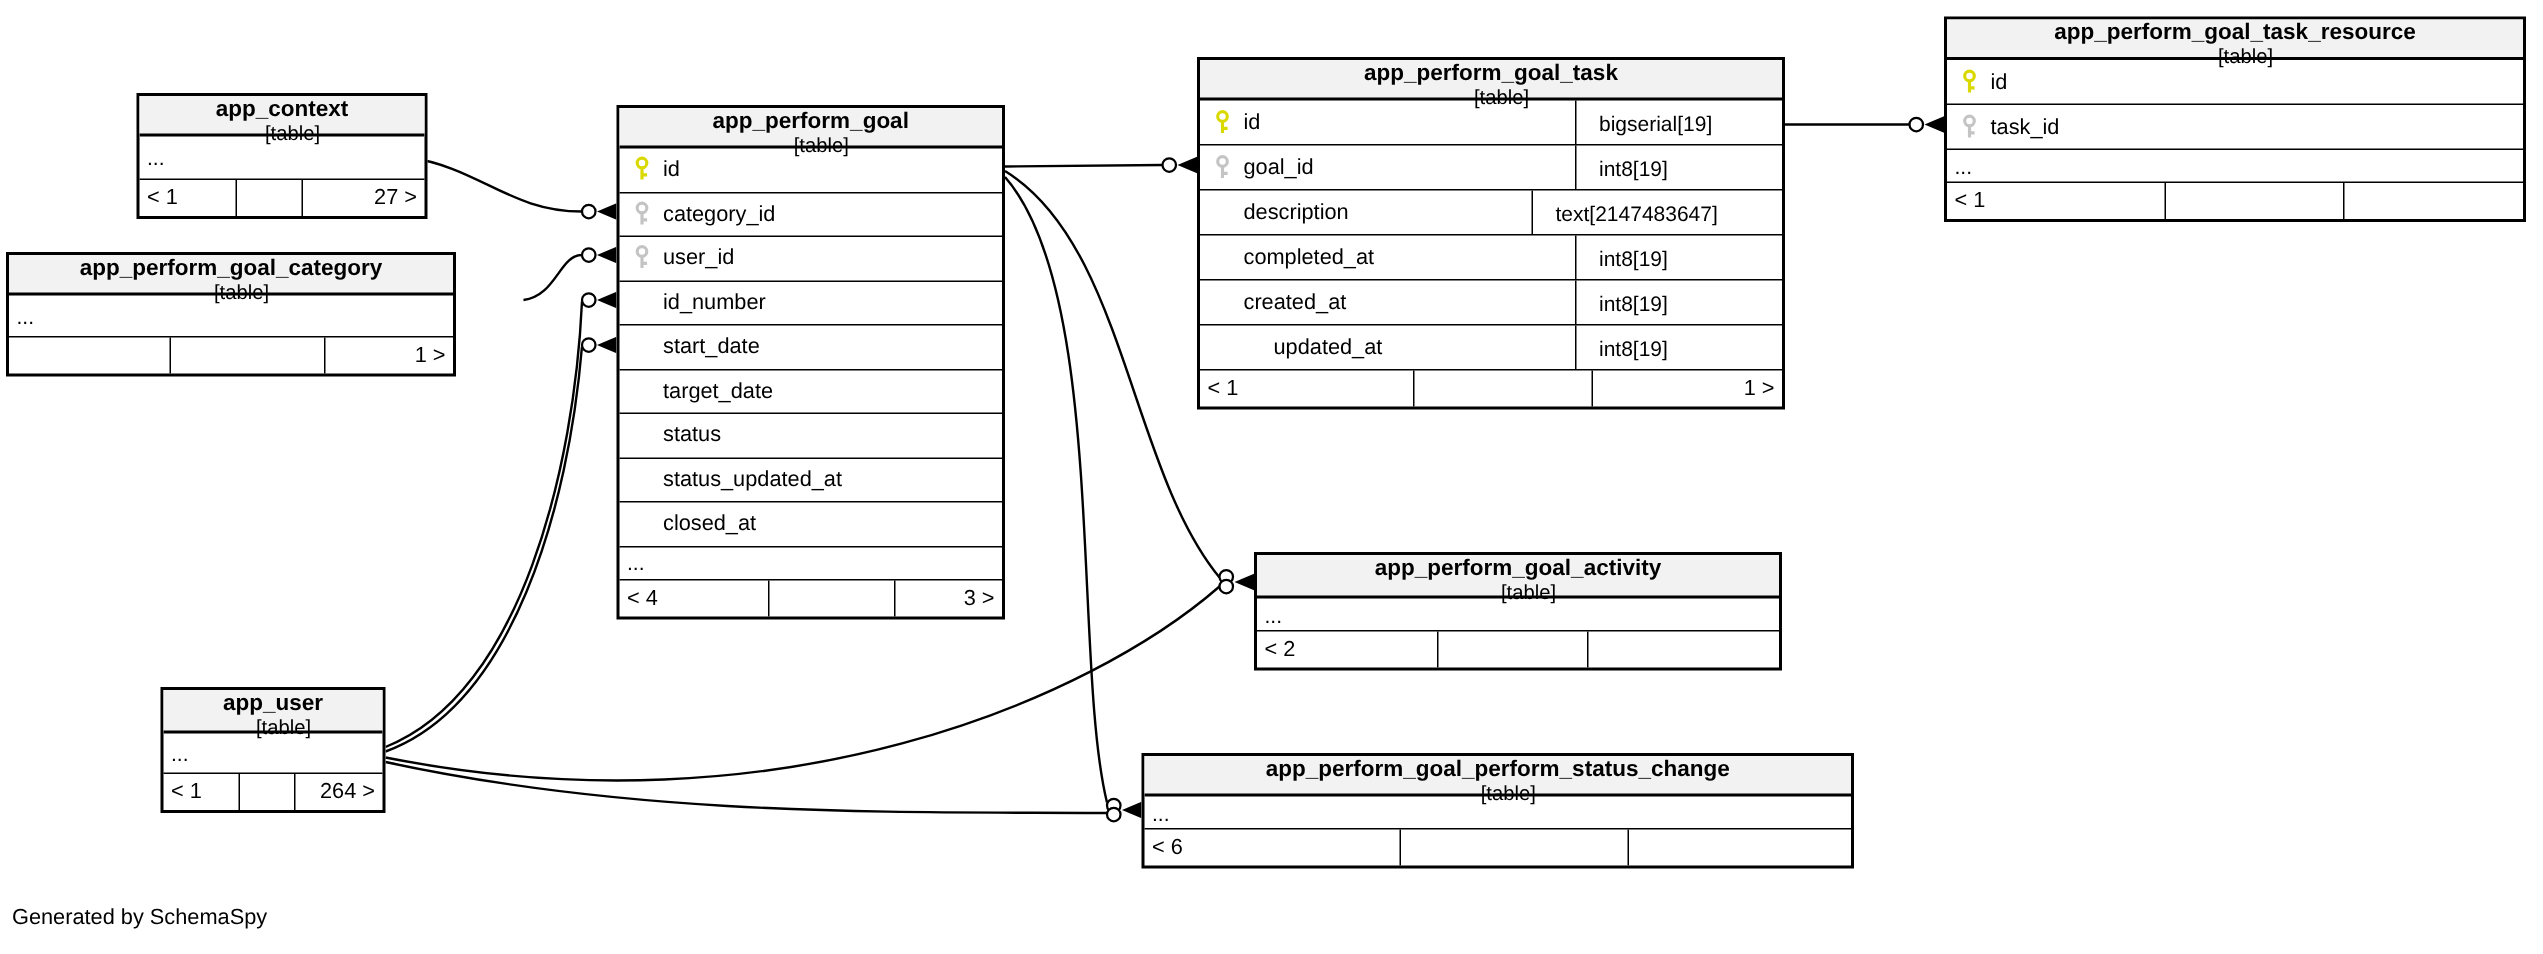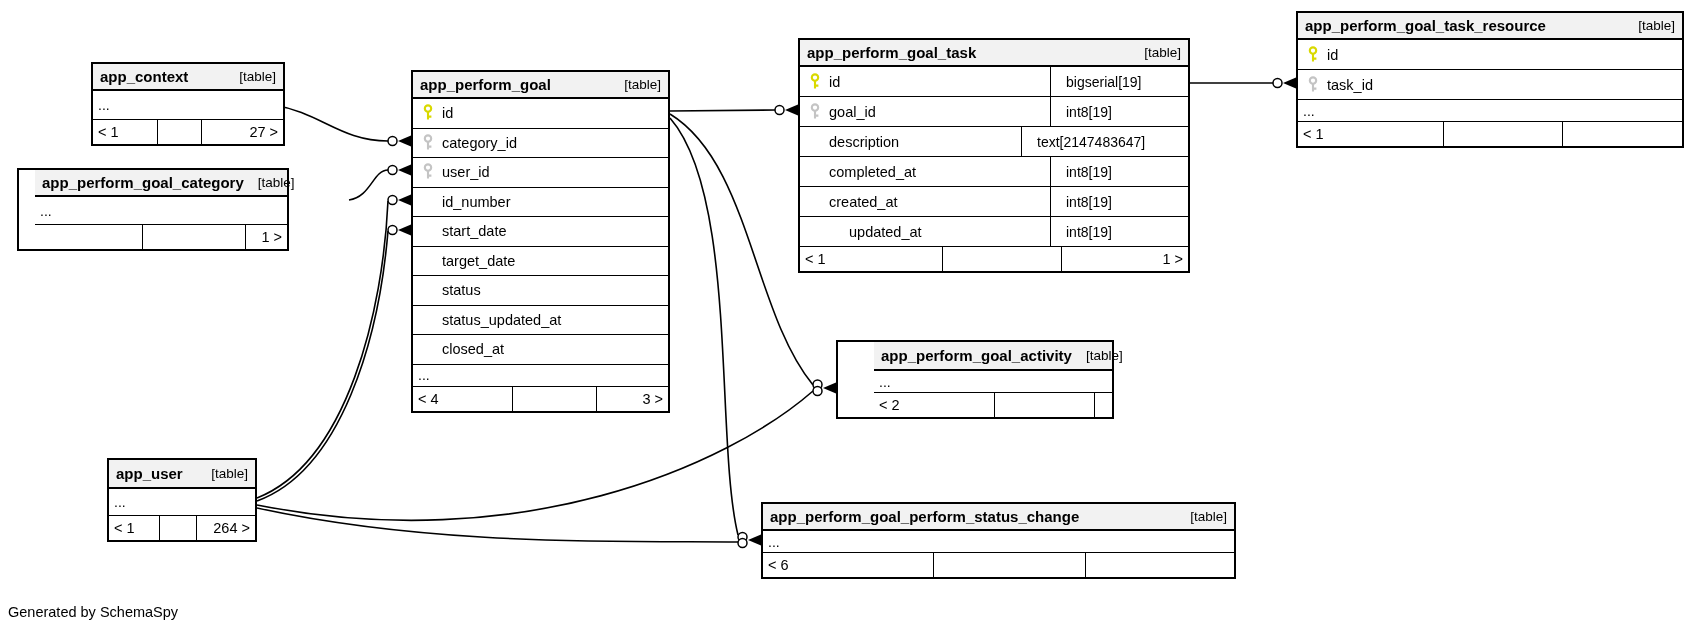--- a/index.html
+++ b/index.html
@@ -1,21 +1,21 @@
 <!DOCTYPE html>
 <html><head>
 <meta charset="utf-8">
 <style>
   html,body{margin:0;padding:0;background:#ffffff;}
   #canvas{position:relative;width:1695px;height:636px;background:#ffffff;
           font-family:"Liberation Sans", sans-serif;color:#000;overflow:hidden;}
   svg.rel-layer{position:absolute;left:0;top:0;pointer-events:none;}
   .tbl{position:absolute;background:#ffffff;border:2px solid #000;box-sizing:border-box;}
   .hdr{display:flex;justify-content:space-between;align-items:center;background:#f2f2f2;
-       border-bottom:2px solid #000;padding:0 7px;box-sizing:border-box;height:27px;}
+       border-bottom:2px solid #000;padding:0 7px;box-sizing:border-box;height:27px;flex-direction:column;}
   .hname{font-weight:bold;font-size:15px;white-space:nowrap;}
   .htag{font-size:13.5px;white-space:nowrap;margin-left:14px;}
   .frow{display:flex;align-items:center;border-bottom:1.5px solid #000;box-sizing:border-box;height:29.5px;}
   .keyspot{width:12px;height:18px;margin-left:9px;flex:0 0 12px;display:flex;align-items:center;}
   .fname{margin-left:8px;font-size:14.5px;white-space:nowrap;flex:1 1 auto;}
   .ftype{border-left:1.5px solid #000;align-self:stretch;display:flex;align-items:center;
          padding-left:15px;font-size:14px;white-space:nowrap;box-sizing:border-box;}
   .dots{display:flex;align-items:center;border-bottom:1.5px solid #000;box-sizing:border-box;
         padding-left:5px;font-size:14px;height:22px;}
   .ftr{display:flex;height:24px;box-sizing:border-box;}
@@ -75,21 +75,21 @@
       <span class="htag">[table]</span>
     </div>
     <div class="dots" style="height:29px;">...</div>
     <div class="ftr">
       <span class="fcell" style="width:65px;">&lt; 1</span>
       <span class="fcell" style="width:44px;"></span>
       <span class="fcell rightalign endcell" style="flex:1;">27 &gt;</span>
     </div>
   </div>
 
-  <div class="tbl" style="left:17px;top:168px;width:272px;padding-left:16px;">
+  <div class="tbl" style="left:4px;top:168px;width:300px;">
     <div class="hdr">
       <span class="hname">app_perform_goal_category</span>
       <span class="htag">[table]</span>
     </div>
     <div class="dots" style="height:28px;">...</div>
     <div class="ftr">
       <span class="fcell" style="width:108px;"></span>
       <span class="fcell" style="width:103px;"></span>
       <span class="fcell rightalign endcell" style="flex:1;">1 &gt;</span>
     </div>
@@ -235,21 +235,21 @@
       <span class="fname">task_id</span>
     </div>
     <div class="dots">...</div>
     <div class="ftr">
       <span class="fcell" style="width:146px;">&lt; 1</span>
       <span class="fcell" style="width:119px;"></span>
       <span class="fcell rightalign endcell" style="flex:1;"></span>
     </div>
   </div>
 
-  <div class="tbl" style="left:836px;top:340px;width:278px;padding-left:36px;">
+  <div class="tbl" style="left:836px;top:368px;width:352px;">
     <div class="hdr" style="height:29px;">
       <span class="hname">app_perform_goal_activity</span>
       <span class="htag">[table]</span>
     </div>
     <div class="dots">...</div>
     <div class="ftr">
       <span class="fcell" style="width:121px;">&lt; 2</span>
       <span class="fcell" style="width:100px;"></span>
       <span class="fcell rightalign endcell" style="flex:1;"></span>
     </div>

